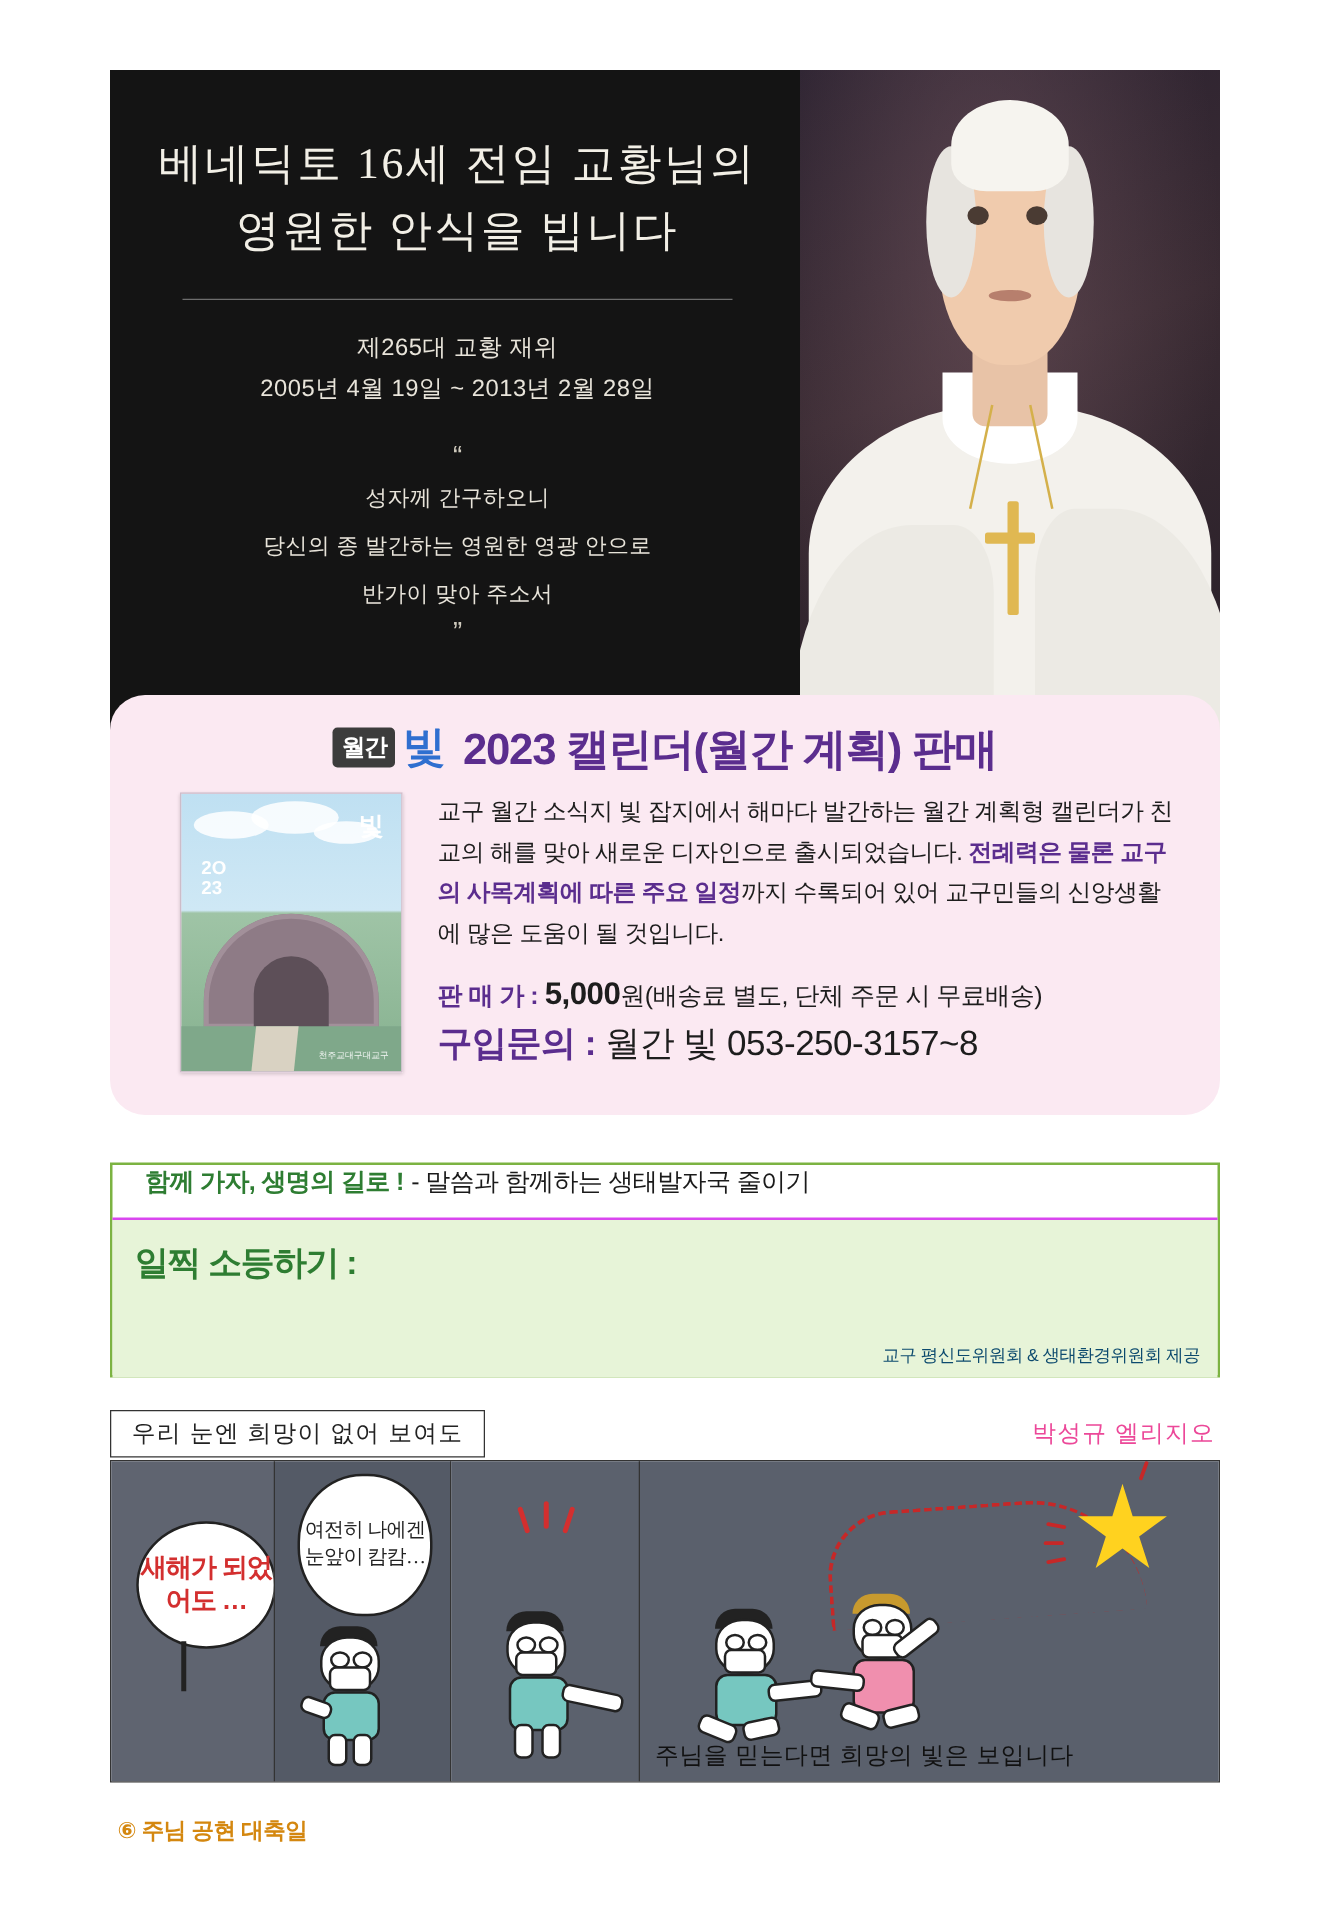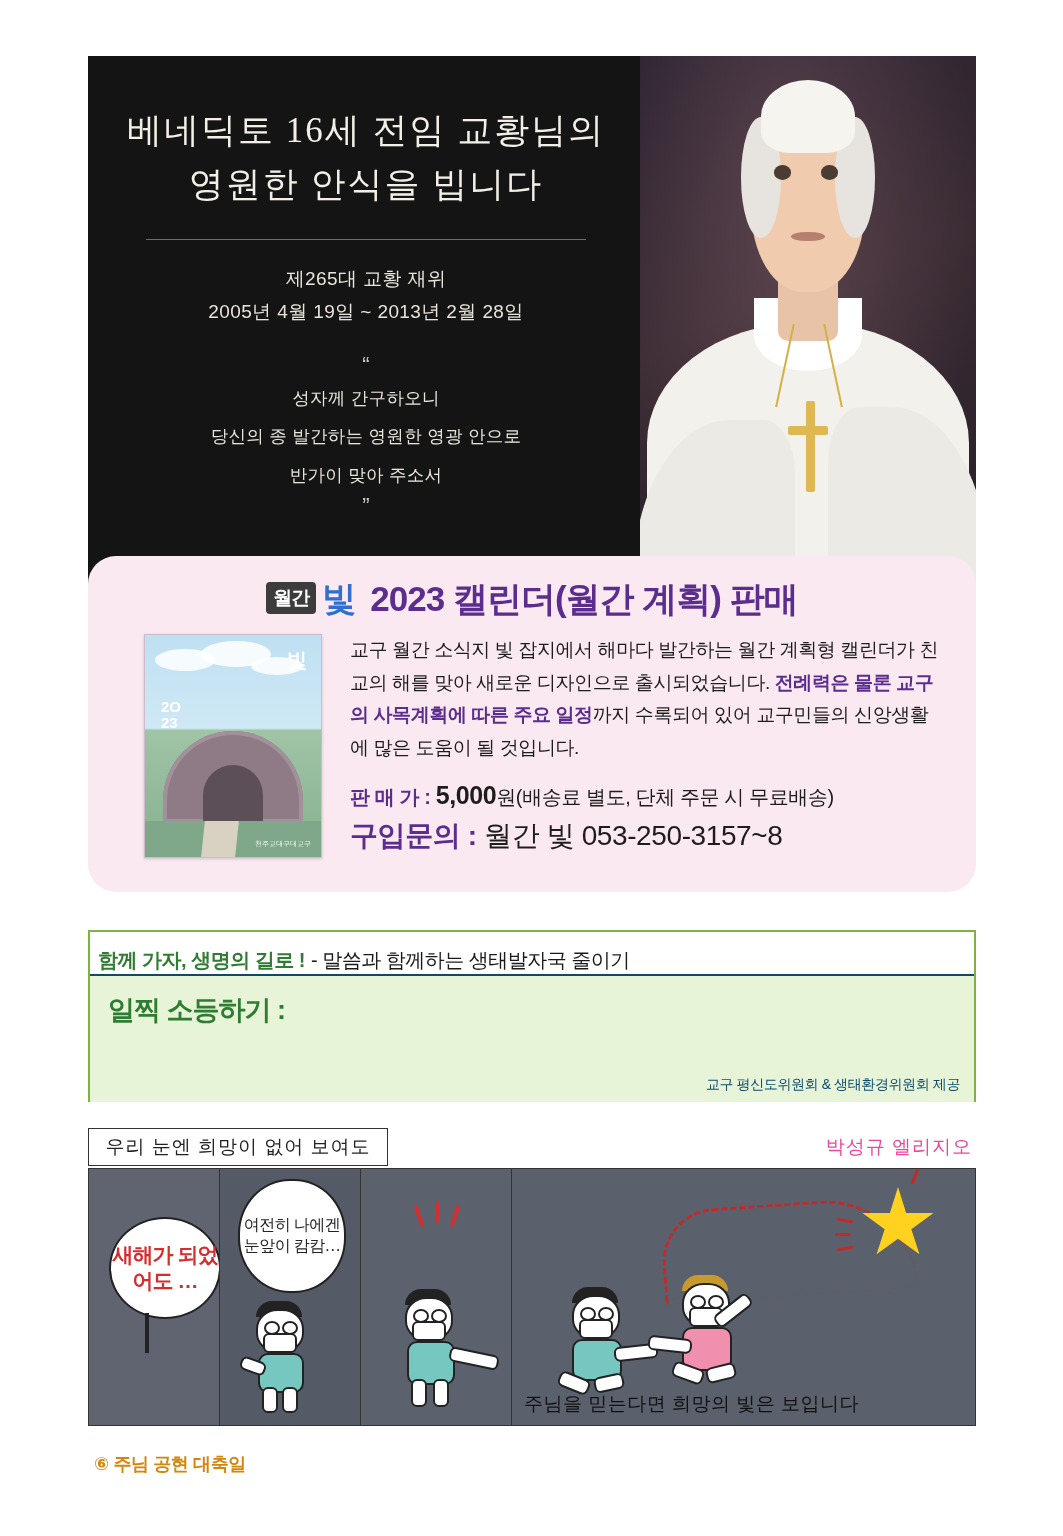--- a/index.html
+++ b/index.html
@@ -92,21 +92,21 @@
   .promo-cover{
     margin-left:56px;width:176px;height:222px;border:1px solid #cdbcc9;
     background:linear-gradient(#bfe0f2 0%,#cfe8f5 42%,#9fc4a6 43%,#86b18f 100%);
     position:relative;overflow:hidden;box-shadow:0 1px 3px rgba(0,0,0,.18);
   }
   .cover-cloud{position:absolute;background:#ffffff;opacity:.85;border-radius:50%;}
   .c1{left:10px;top:14px;width:60px;height:22px;}
   .c2{left:56px;top:6px;width:70px;height:26px;}
   .c3{left:106px;top:22px;width:52px;height:18px;}
   .cover-bit{position:absolute;right:14px;top:12px;color:#ffffff;font-size:20px;font-weight:bold;font-family:"Liberation Serif",serif;}
-  .cover-year{position:absolute;left:16px;top:64px;color:#ffffff;font-size:15px;font-weight:bold;line-height:1.05;}
+  .cover-year{position:absolute;left:16px;top:52px;color:#ffffff;font-size:15px;font-weight:bold;line-height:1.05;}
   .cover-arch{
     position:absolute;left:18px;top:96px;width:140px;height:92px;background:#8e7b86;
     border-radius:70px 70px 0 0;box-shadow:inset 0 0 0 4px #a2909a;
   }
   .cover-arch-in{position:absolute;left:40px;top:34px;width:60px;height:58px;background:#5d4f58;border-radius:30px 30px 0 0;}
   .cover-ground{position:absolute;left:0;bottom:0;width:100%;height:36px;background:#7fa88a;}
   .cover-path{position:absolute;left:58px;bottom:0;width:34px;height:36px;background:#d9d2c2;transform:skewX(-6deg);}
   .cover-logo{position:absolute;right:10px;bottom:8px;color:#ffffff;font-size:7px;opacity:.9;}
   .promo-text{margin-left:28px;width:590px;}
   .promo-p{
@@ -118,21 +118,21 @@
   .promo-price .num{font-size:25px;font-weight:bold;}
   .promo-contact{font-size:28px;color:#1d1d1d;margin-top:6px;letter-spacing:-.4px;}
   .promo-contact .lbl{color:#5b2d8e;font-weight:bold;}
 
   
   .eco{
     position:absolute;left:88px;top:930px;width:888px;height:172px;
     border:2px solid #7cb342;box-sizing:border-box;
   }
   .eco-head{
-    height:44px;display:flex;align-items:flex-end;padding-left:8px;border-bottom:2px solid #0c4a6e;box-sizing:border-box;
+    height:44px;display:flex;align-items:flex-start;padding-left:26px;border-bottom:2px solid #d946ef;box-sizing:border-box;
     font-size:20px;letter-spacing:-.5px;
   }
   .eco-head .green{color:#2e7d32;font-weight:bold;}
   .eco-body{background:#e7f4d8;height:126px;box-sizing:border-box;padding:16px 18px 0 18px;position:relative;}
   .eco-line1{color:#2e7d32;font-weight:bold;font-size:27px;letter-spacing:-1px;}
   .eco-line2{color:#2e7d32;font-weight:bold;font-size:23px;letter-spacing:-.8px;margin-top:10px;}
   .eco-credit{position:absolute;right:14px;bottom:8px;font-size:14px;color:#0c4a6e;letter-spacing:-.4px;text-align:right;}
 
   
   .comic{position:absolute;left:88px;top:1128px;width:888px;height:300px;}

